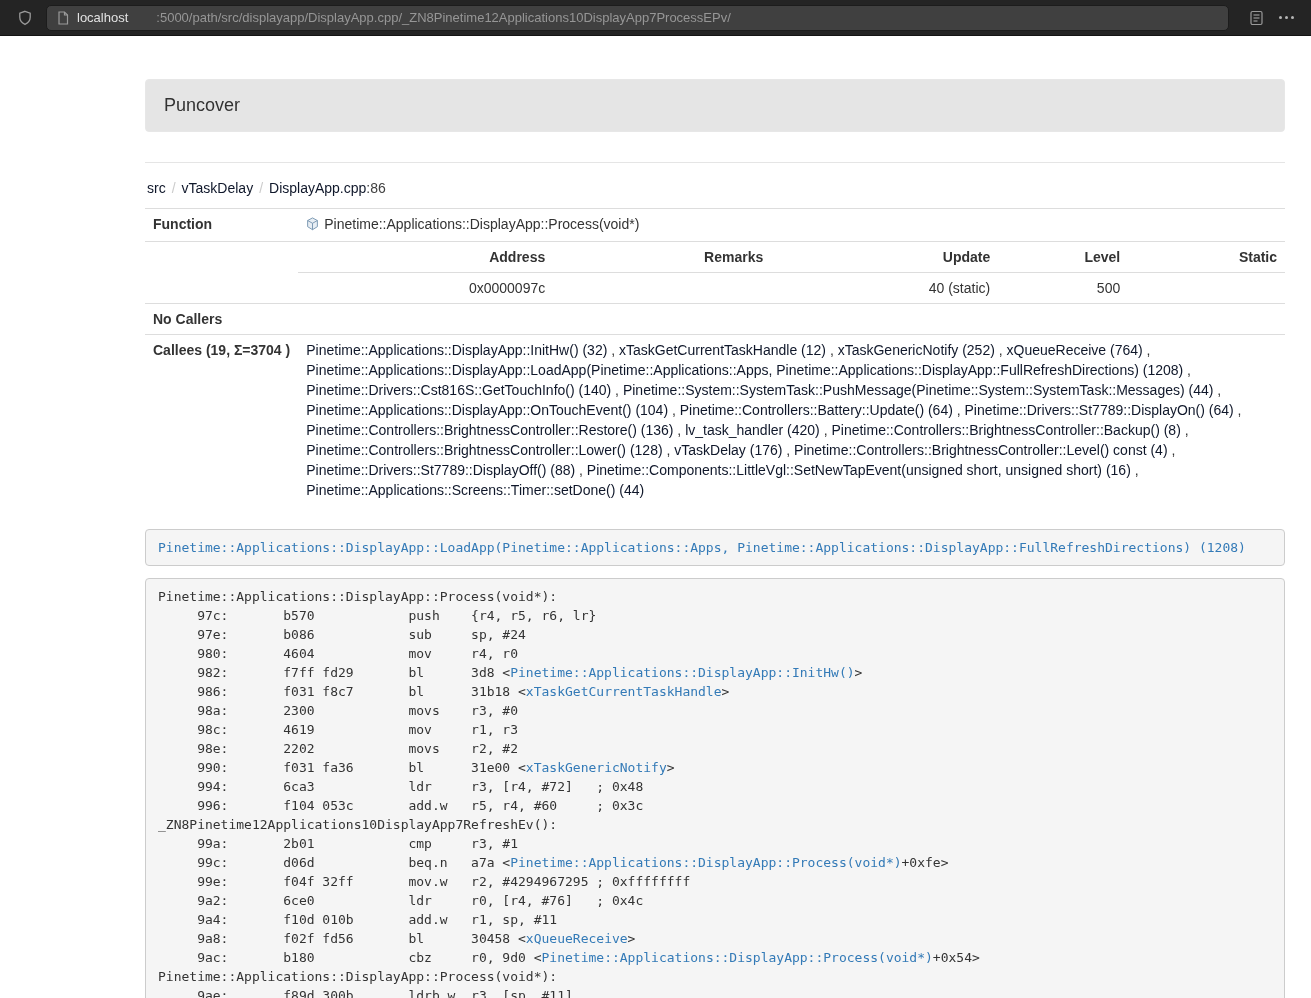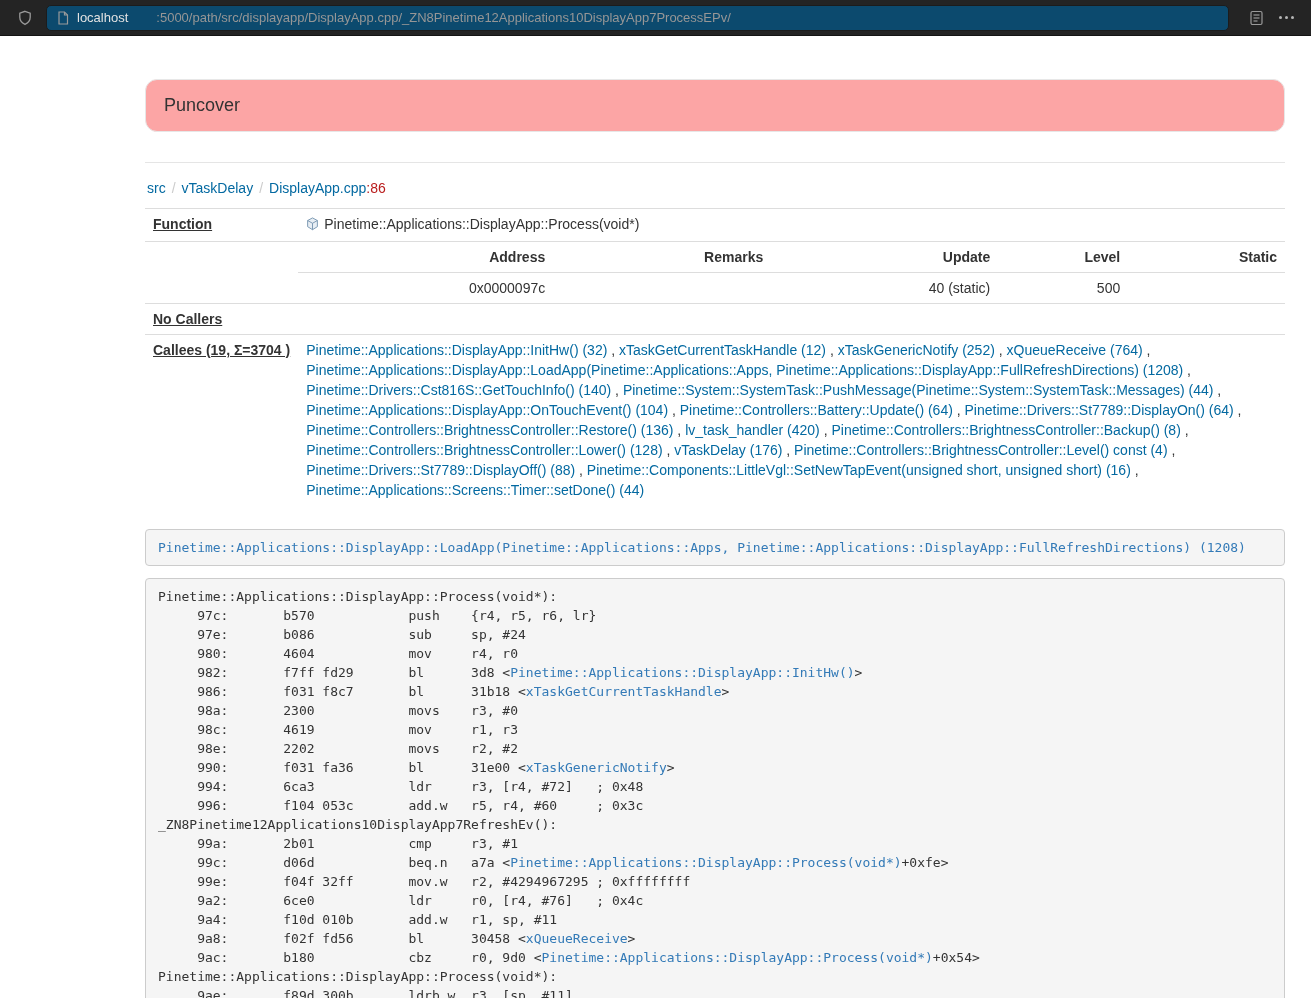--- a/index.html
+++ b/index.html
@@ -14,51 +14,51 @@
   .browser-bar {
     height: 36px; background: #242424; border-bottom: 1px solid #141414;
     display: flex; align-items: center; padding: 0 10px;
   }
   .toolbar-btn {
     width: 30px; height: 28px; display: flex; align-items: center; justify-content: center;
     border-radius: 4px; flex: 0 0 auto; cursor: default;
   }
   .url-field {
     flex: 1 1 auto; height: 26px; margin: 0 12px 0 6px;
-    background: #0c4a6e; border: 1px solid #1c1c1c; border-radius: 5px;
+    background: #404040; border: 1px solid #1c1c1c; border-radius: 5px;
     display: flex; align-items: center; padding: 0 10px;
     font-size: 13px; white-space: nowrap; overflow: hidden;
   }
   .url-field .page-icon { margin-right: 8px; flex: 0 0 auto; display: flex; }
   .url-host { color: #e2e2e2; }
   .url-rest { color: #969696; margin-left: 28px; }
   .menu-dots { display: flex; gap: 3px; }
   .menu-dots i { width: 3px; height: 3px; border-radius: 50%; background: #b5b5b5; display: block; }
 
   
   .container { margin-left: 145px; width: 1140px; }
   .app-panel {
-    margin-top: 43px; background: #fca5a5; border: 1px solid #e7e7e7;
-    border-radius: 12px; padding: 15px 18px;
+    margin-top: 43px; background: #e5e5e5; border: 1px solid #e7e7e7;
+    border-radius: 4px; padding: 15px 18px;
   }
   .app-panel h1 { margin: 0; font-size: 18px; font-weight: 400; color: #333; }
   hr.divider { border: 0; border-top: 1px solid #e5e5e5; margin: 30px 0 17px 0; }
 
   .breadcrumb { font-size: 14px; margin: 0 0 12px 2px; }
-  a { color: #0369a1; text-decoration: none; }
+  a { color: #0f172a; text-decoration: none; }
   .bc-sep { color: #ccc; padding: 0 6px; }
-  .bc-line { color: #b91c1c; }
+  .bc-line { color: #404040; }
 
   table.main { width: 100%; border-collapse: collapse; font-size: 14px; margin-bottom: 24px; }
   table.main > tbody > tr > th,
   table.main > tbody > tr > td {
     border-top: 1px solid #ddd; text-align: left; vertical-align: top;
     padding: 5px 8px; line-height: 20px;
   }
-  th.row-label { font-weight: bold; width: 152px; padding-left: 18px; white-space: nowrap; text-decoration: underline; }
+  th.row-label { font-weight: bold; width: 152px; padding-left: 18px; white-space: nowrap; }
   td.nested-cell { padding: 0 !important; }
   table.inner { width: 100%; border-collapse: collapse; table-layout: fixed; }
   table.inner th, table.inner td { text-align: right; padding: 5px 8px 5px 15px; line-height: 20px; }
   table.inner th { font-weight: bold; }
   table.inner td { border-top: 1px solid #ddd; margin-top: 28px; }
   .cube-icon { display: inline-block; vertical-align: -2px; margin-right: 5px; }
 
   pre.codeblock {
     background: #f5f5f5; border: 1px solid #ccc; border-radius: 4px;
     padding: 8px 12px; margin: 0 0 12px 0;

